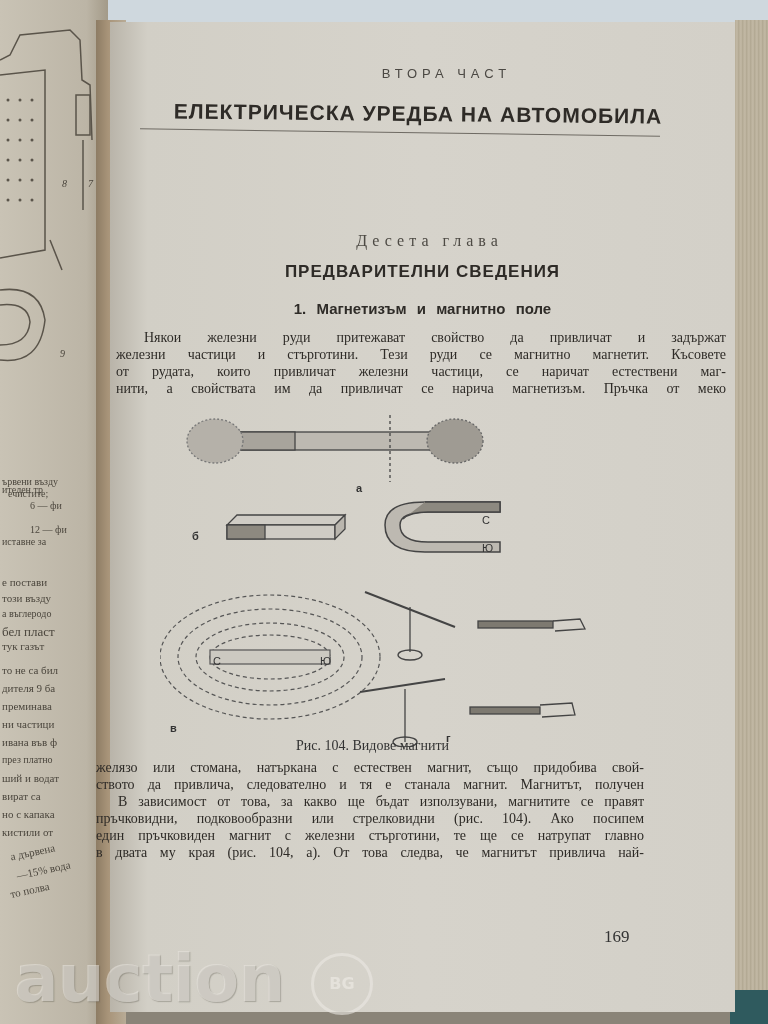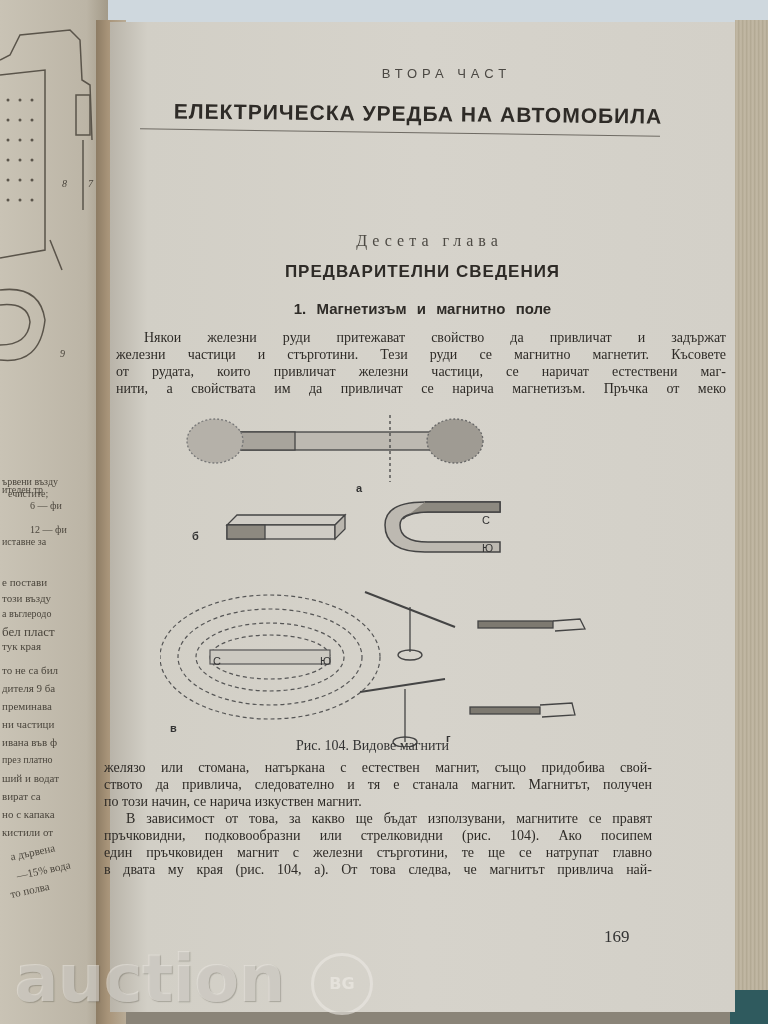--- a/index.html
+++ b/index.html
@@ -48,21 +48,21 @@
   }
   .section-title {
     position:absolute; left:0; width:625px; top:278px; text-align:center;
     font-family:"Liberation Sans", sans-serif; font-size:15px; font-weight:bold; color:#2e2b27; word-spacing:6px;
   }
   .para {
     position:absolute; left:-12px; width:540px; font-size:14px; line-height:17px; text-align:justify; color:#2e2b27;
   }
   .para .line { display:block; white-space:nowrap; text-align-last:justify; text-align:justify; }
   .p1 { top:307px; left:6px; width:610px; }
-  .p2 { top:737px; left:-14px; width:548px;padding-left:8px; }
+  .p2 { top:737px; left:-14px; width:548px; }
   .figure { position:absolute; left:50px; top:385px; width:460px; height:340px; }
   .fig-label { position:absolute; font-family:"Liberation Sans", sans-serif; font-size:11px; font-weight:bold; color:#333; }
   .caption { position:absolute; left:0; width:525px; top:716px; text-align:center; font-size:14px; color:#333; }
   .page-number { position:absolute; left:494px; top:905px; font-size:17px; color:#333;text-align:center; }
   .left-text { position:absolute; font-size:10px; color:#4b463d; white-space:nowrap; font-family:"Liberation Serif", serif; }
   .watermark {
     position:absolute; left:14px; top:940px; font-family:"DejaVu Sans", sans-serif; font-size:66px; font-weight:bold;
     color:rgba(235,232,226,0.55); letter-spacing:-1px;
     text-shadow:1px 1px 1px rgba(90,85,75,0.35);
   }
@@ -116,21 +116,21 @@
   <span class="left-text" style="left:2px;top:476px">ървени възду</span>
   <span class="left-text" style="left:8px;top:488px">ечистите;</span>
   <span class="left-text" style="left:30px;top:500px">6 — фи</span>
   <span class="left-text" style="left:2px;top:484px">ителен тр</span>
   <span class="left-text" style="left:30px;top:524px">12 — фи</span>
   <span class="left-text" style="left:2px;top:536px">иставне за</span>
   <span class="left-text" style="left:2px;top:576px;font-size:11px">е постави</span>
   <span class="left-text" style="left:2px;top:592px;font-size:11px">този възду</span>
   <span class="left-text" style="left:2px;top:608px;font-size:10px">а въглеродо</span>
   <span class="left-text" style="left:2px;top:624px;font-size:13px">бел пласт</span>
-  <span class="left-text" style="left:2px;top:640px;font-size:11px">тук края</span>
+  <span class="left-text" style="left:2px;top:640px;font-size:11px">тук газът</span>
   <span class="left-text" style="left:2px;top:664px;font-size:11px">то не са бил</span>
   <span class="left-text" style="left:2px;top:682px;font-size:11px">дителя 9 ба</span>
   <span class="left-text" style="left:2px;top:700px;font-size:11px">преминава</span>
   <span class="left-text" style="left:2px;top:718px;font-size:11px">ни частици</span>
   <span class="left-text" style="left:2px;top:736px;font-size:11px">ивана във ф</span>
   <span class="left-text" style="left:2px;top:754px;font-size:10px">през платно</span>
   <span class="left-text" style="left:2px;top:772px;font-size:11px">ший и водат</span>
   <span class="left-text" style="left:2px;top:790px;font-size:11px">вират са</span>
   <span class="left-text" style="left:2px;top:808px;font-size:11px">но с капака</span>
   <span class="left-text" style="left:2px;top:826px;font-size:11px">кистили от</span>
@@ -204,21 +204,20 @@
   <span class="fig-label" style="left:103px;top:633px;font-weight:normal">С</span>
   <span class="fig-label" style="left:210px;top:633px;font-weight:normal">Ю</span>
   <span class="fig-label" style="left:372px;top:492px;font-weight:normal">С</span>
   <span class="fig-label" style="left:372px;top:520px;font-weight:normal">Ю</span>
 
   <div class="caption">Рис. 104. Видове магнити</div>
 
   <div class="para p2">
     <span class="line">желязо или стомана, натъркана с естествен магнит, също придобива свой-</span>
     <span class="line">ството да привлича, следователно и тя е станала магнит. Магнитът, получен</span>
-    <span class="line" style="text-align-last:left">по този начин, се нарича изкуствен магнит.</span>
     <span class="line" style="text-indent:22px">В зависимост от това, за какво ще бъдат използувани, магнитите се правят</span>
     <span class="line">пръчковидни, подковообразни или стрелковидни (рис. 104). Ако посипем</span>
     <span class="line">един пръчковиден магнит с железни стърготини, те ще се натрупат главно</span>
     <span class="line">в двата му края (рис. 104, а). От това следва, че магнитът привлича най-</span>
   </div>
 
   <div class="page-number">169</div>
 </div>
 
 <div class="watermark">auction</div>

